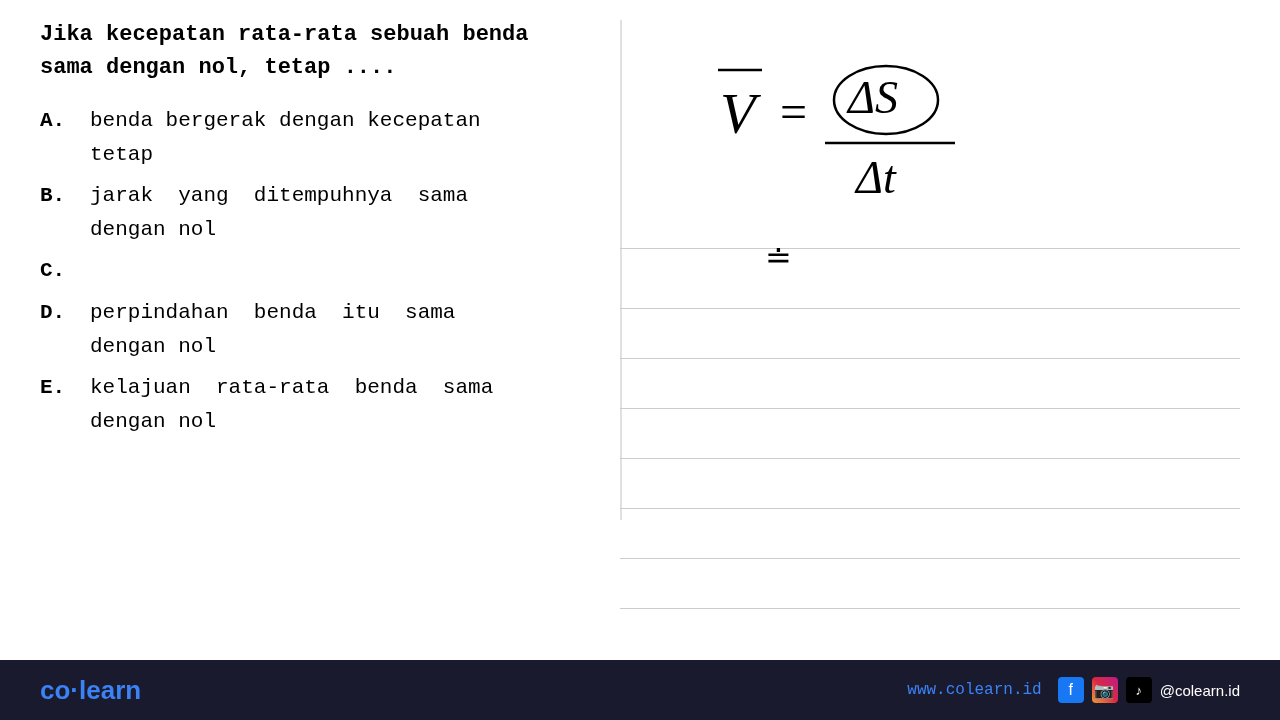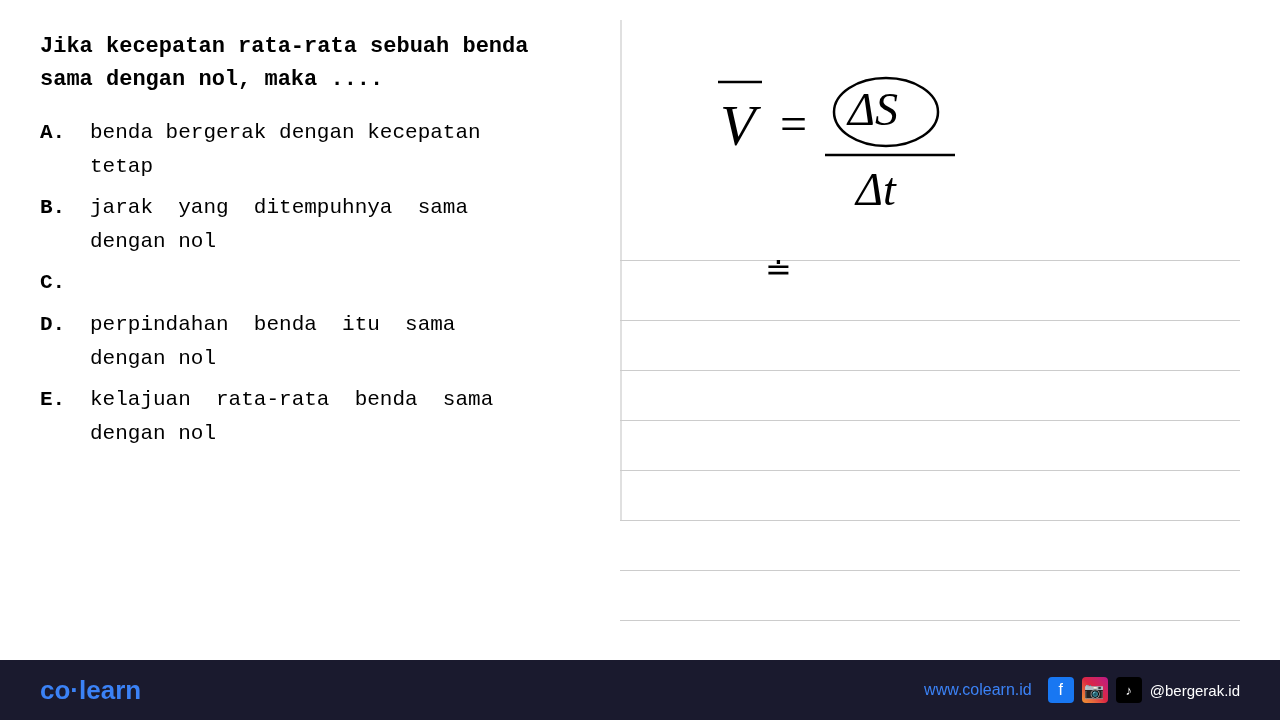--- a/index.html
+++ b/index.html
@@ -10,21 +10,21 @@
       background: #ffffff;
       font-family: 'Times New Roman', Times, serif;
       position: relative;
       overflow: hidden;
     }
 
     .main-content {
       display: flex;
       width: 100%;
       height: 650px;
-      padding: 30px 40px 0 40px;
+      padding: 18px 40px 0 40px;
     }
 
     .left-panel {
       width: 580px;
       flex-shrink: 0;
       padding-right: 20px;
     }
 
     .question-text {
       font-size: 22px;
@@ -111,21 +111,21 @@
 
     .footer-right {
       display: flex;
       align-items: center;
       gap: 16px;
     }
 
     .footer-url {
       color: #3b82f6;
       font-size: 16px;
-      font-family: Liberation Sans, sans-serif;
+      font-family: Liberation Mono, monospace;
     }
 
     .footer-social {
       display: flex;
       align-items: center;
       gap: 8px;
       color: #ffffff;
       font-size: 15px;
       font-family: Arial, sans-serif;
     }
@@ -155,21 +155,21 @@
     }
   </style>
 </head>
 <body>
 
 <div class="main-content">
 
   <div class="left-panel">
     <div class="question-text">
       <span>Jika kecepatan rata-rata sebuah benda</span><br>
-      <span>sama dengan nol, maka ....</span>
+      <span>sama dengan nol, tetap ....</span>
     </div>
     <div class="options">
 
       <div class="option">
         <span class="option-label">A.</span>
         <span class="option-text">benda bergerak dengan kecepatan<br>tetap</span>
       </div>
 
       <div class="option">
         <span class="option-label">B.</span>
@@ -240,16 +240,16 @@
     <span>co</span><span class="dot">·</span><span>learn</span>
   </div>
 
   <div class="footer-right">
     <span class="footer-url">www.colearn.id</span>
 
     <div class="footer-social">
       <span class="social-icon fb-icon">f</span>
       <span class="social-icon ig-icon">📷</span>
       <span class="social-icon tiktok-icon">♪</span>
-      <span>@bergerak.id</span>
+      <span>@colearn.id</span>
     </div>
   </div>
 </div>
 
 </body></html>

